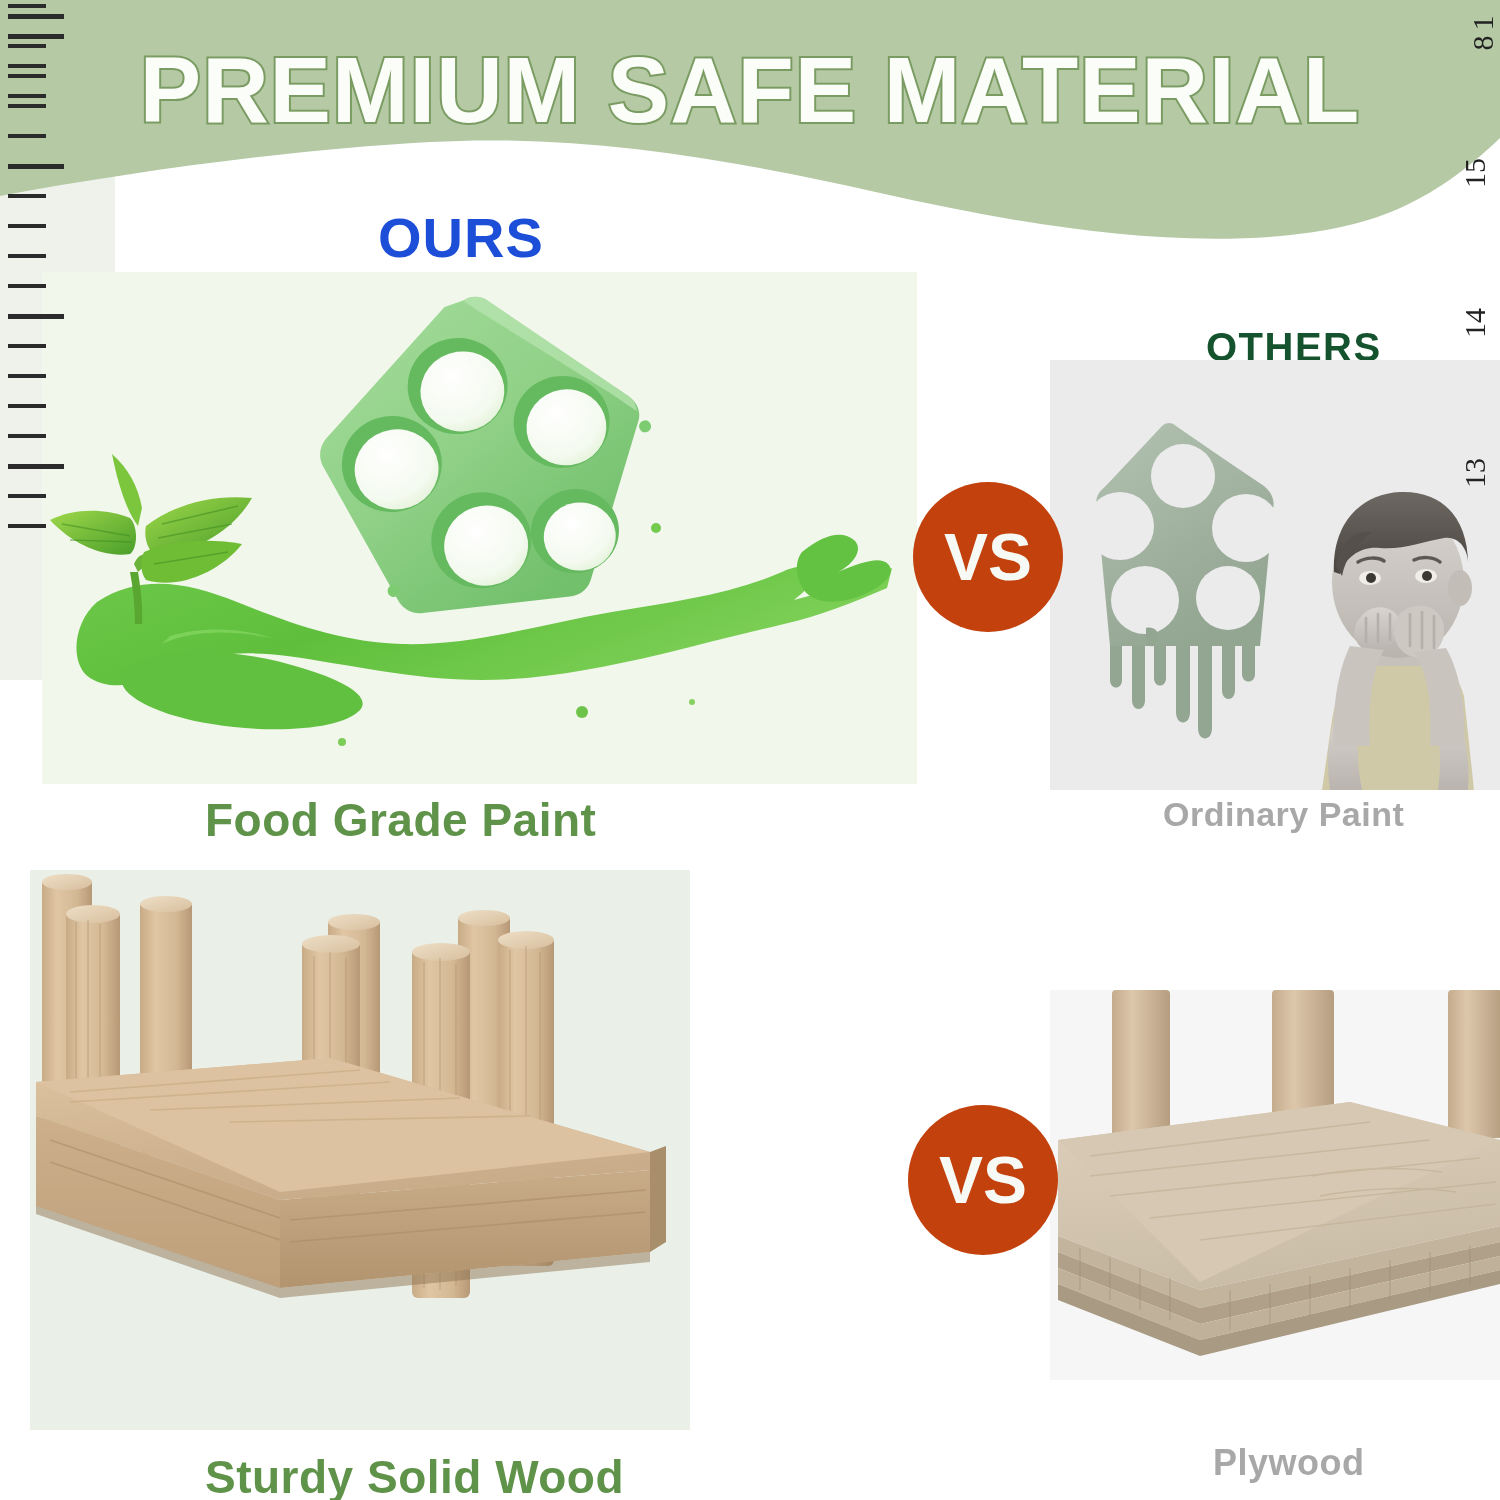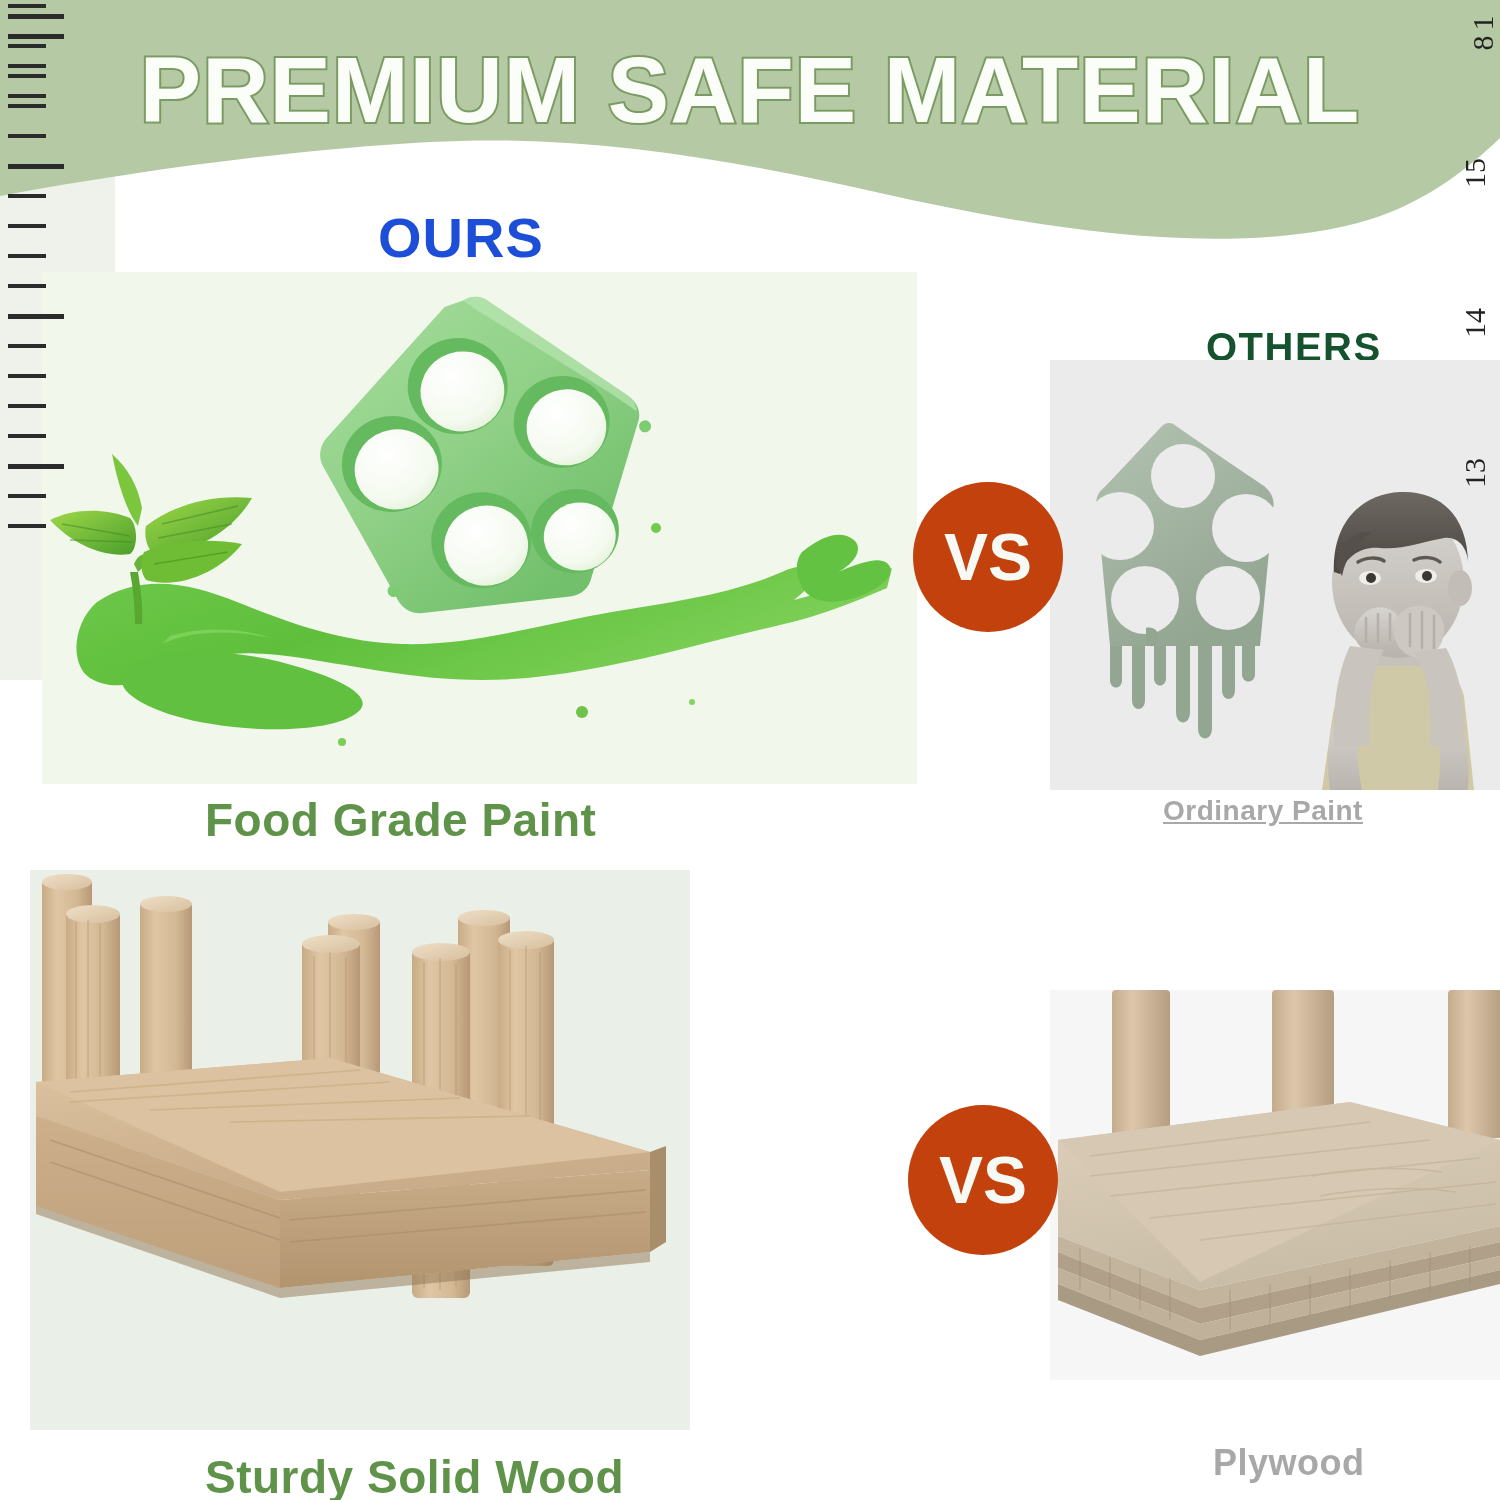--- a/index.html
+++ b/index.html
@@ -53,21 +53,21 @@
   .cap-green {
     position:absolute; font-size:46px; font-weight:bold;
     color:#5f9349; letter-spacing:0.5px;
   }
   .cap-gray {
     position:absolute; font-weight:bold; color:#a8a8a8;
     letter-spacing:0.5px;
   }
   .cap-food   { left:205px; top:793px; }
   .cap-wood   { left:205px; top:1450px; }
-  .cap-ord    { left:1163px; top:795px; font-size:28px;text-decoration:underline; }
+  .cap-ord    { left:1163px; top:795px; font-size:34px; }
   .cap-ply    { left:1213px; top:1442px; font-size:36px; }
 
   
   .vs {
     position:absolute; border-radius:50%;
     background:#c2410c;
     display:flex; align-items:center; justify-content:center;
     color:#f7faf4; font-weight:bold;
     font-family:"Liberation Sans", sans-serif;
   }

